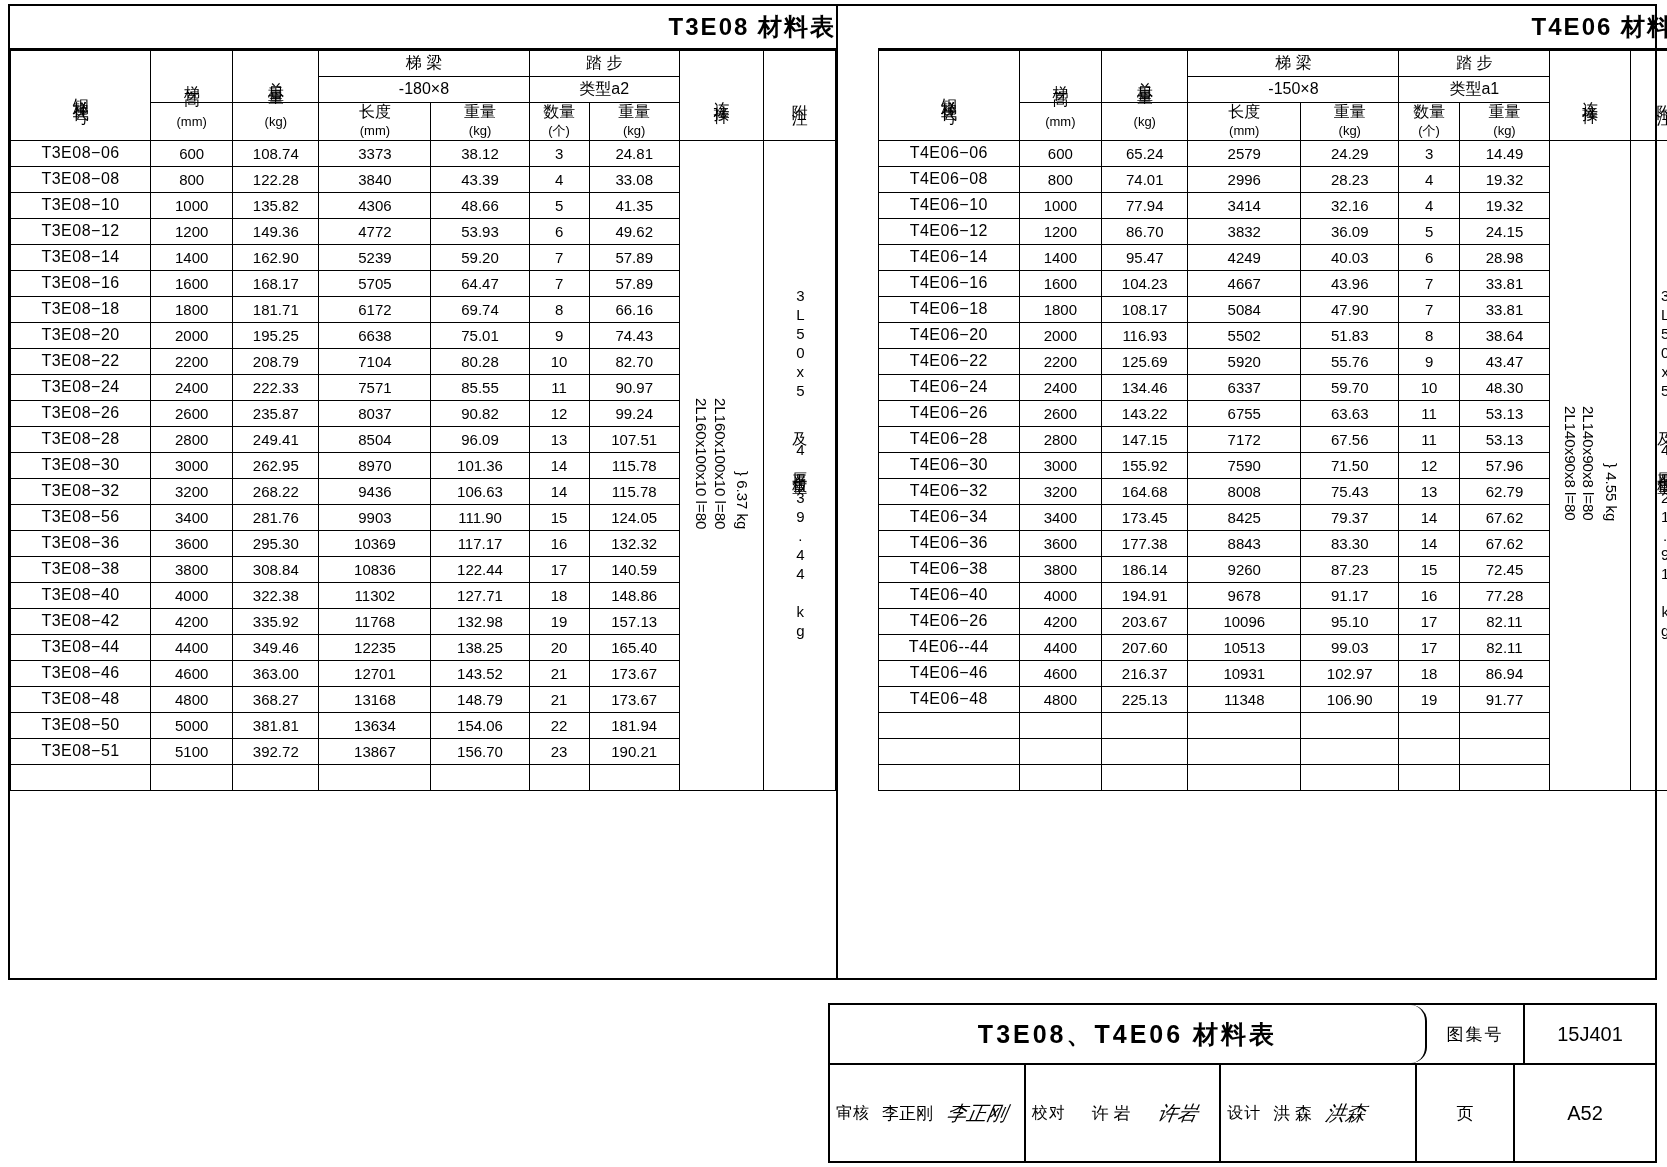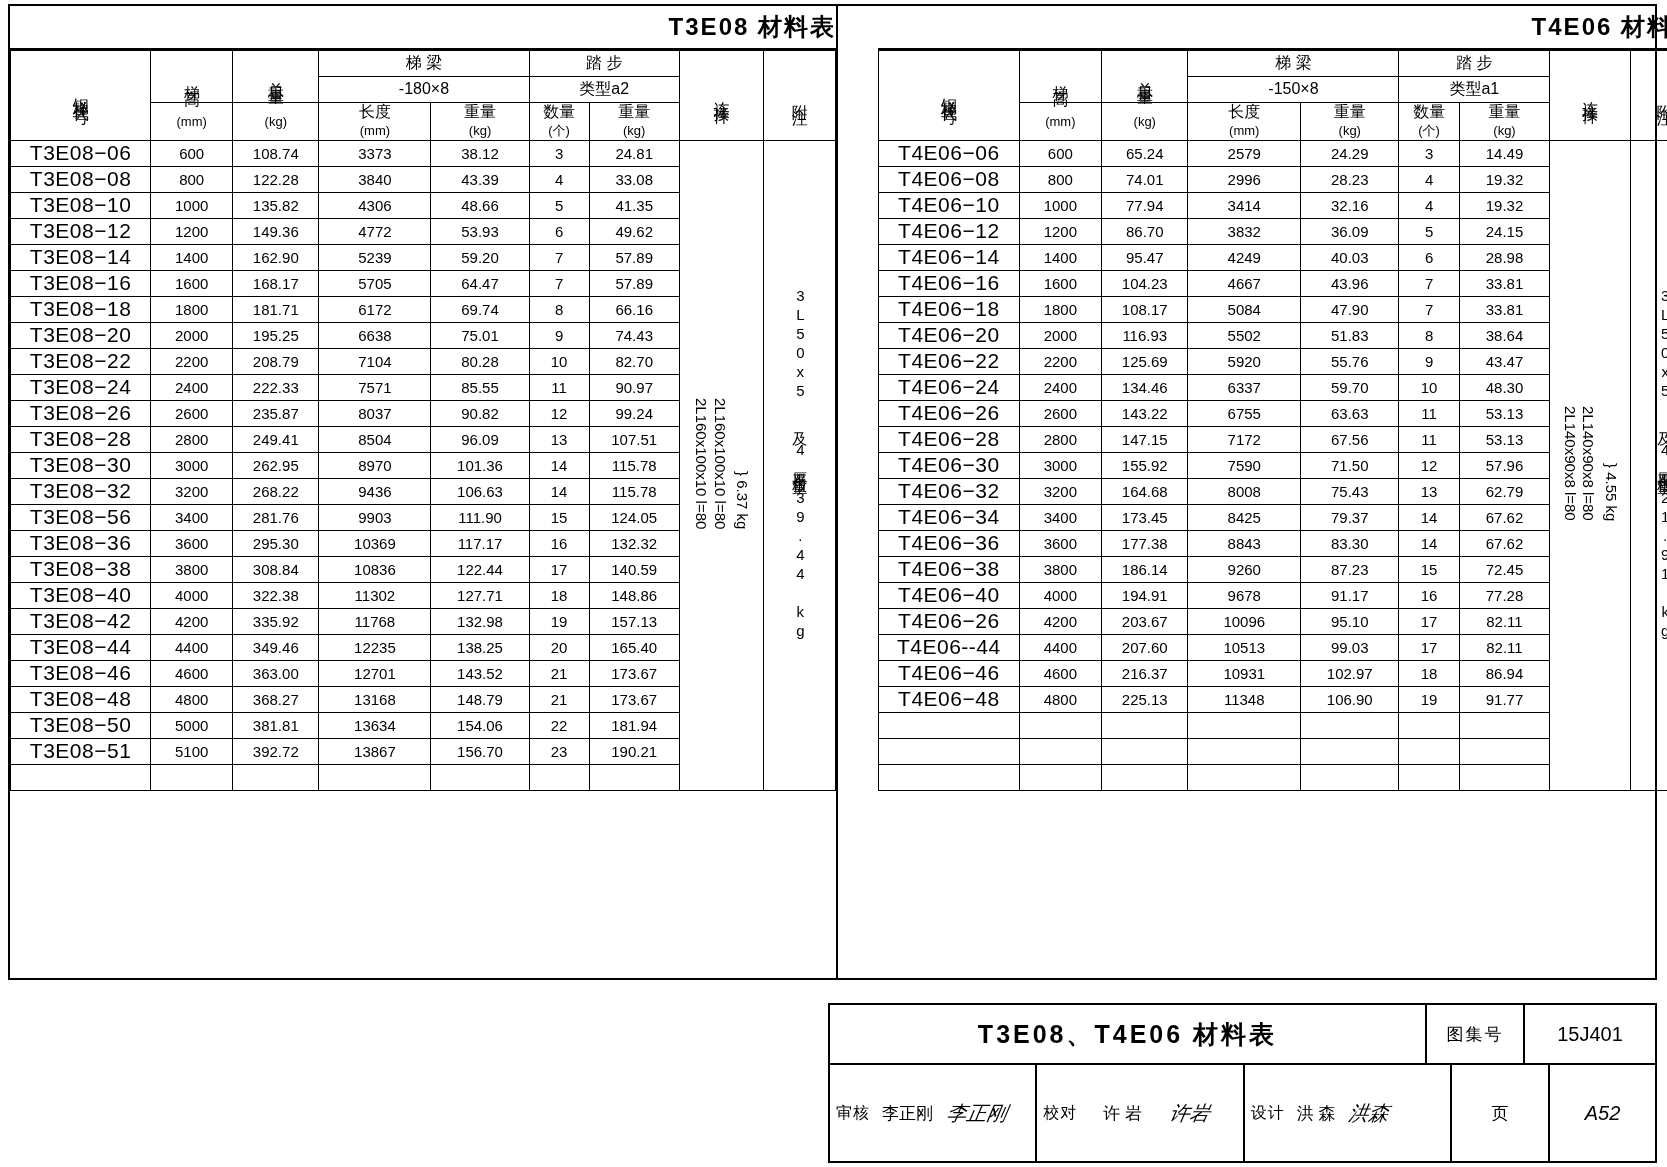--- a/index.html
+++ b/index.html
@@ -37,21 +37,21 @@
     padding:0;height:25px;font-weight:normal;
   }
   .hdr td{font-size:16px;line-height:1.15;}
   .vert{
     writing-mode:vertical-rl;text-orientation:upright;
     letter-spacing:4px;margin:0 auto;display:inline-block;
     font-size:16px;
   }
   .unit{font-size:13px;}
   .num{font-size:15px;}
-  .code{font-size:21px;letter-spacing:0.5px;}
+  .code{font-size:16px;letter-spacing:0.5px;}
   .spanvert{
     writing-mode:vertical-rl;text-orientation:mixed;
     display:inline-block;white-space:nowrap;font-size:15px;
     line-height:1.25;
   }
   .spanvert.cjk{text-orientation:upright;letter-spacing:2px;}
   .connect-cell,.note-cell{vertical-align:middle;}
   .empty-row td{height:25px;}
 
   
@@ -59,20 +59,21 @@
     position:absolute;left:828px;top:1003px;width:829px;height:160px;
     border:2px solid #000;box-sizing:border-box;
   }
   .tb-top{
     display:flex;height:58px;border-bottom:2px solid #000;
   }
   .tb-name{
     flex:1;display:flex;align-items:center;justify-content:center;
     font-size:25px;font-weight:bold;letter-spacing:3px;
     border-right:2px solid #000;
+    border-radius:16px;
   }
   .tb-lbl{
     width:96px;display:flex;align-items:center;justify-content:center;
     font-size:17px;border-right:2px solid #000;letter-spacing:2px;font-family:Liberation Mono, monospace;
   }
   .tb-val{
     width:130px;display:flex;align-items:center;justify-content:center;
     font-size:20px;
   }
   .tb-bot{display:flex;height:96px;justify-content:space-between;}
@@ -82,23 +83,22 @@
   .sig{
     font-family:"Liberation Serif","DejaVu Serif",serif;
     font-style:italic;font-size:20px;padding:0 8px;
     transform:skewX(-10deg);white-space:nowrap;
   }
   .tb-pg{
     width:96px;display:flex;align-items:center;justify-content:center;
     font-size:17px;border-right:2px solid #000;
   }
   .tb-pgval{
-    width:105px;display:flex;align-items:center;justify-content:center;
+    width:140px;display:flex;align-items:center;justify-content:center;
     font-size:20px;
-    font-style:italic;
   }
 </style>
 </head>
 <body>
 
 <div class="page">
 
   <div class="frame">
 
     <div class="half left">

